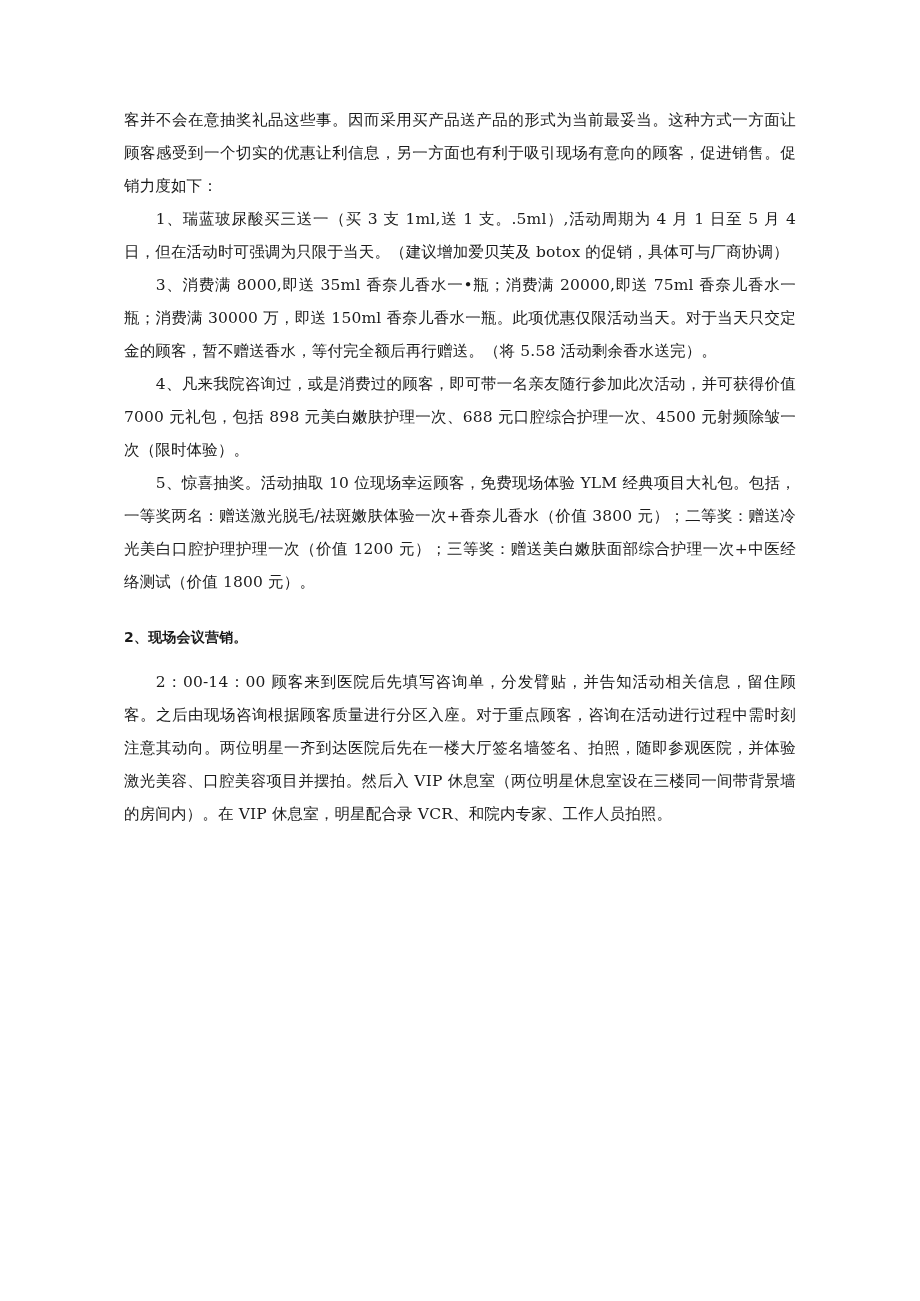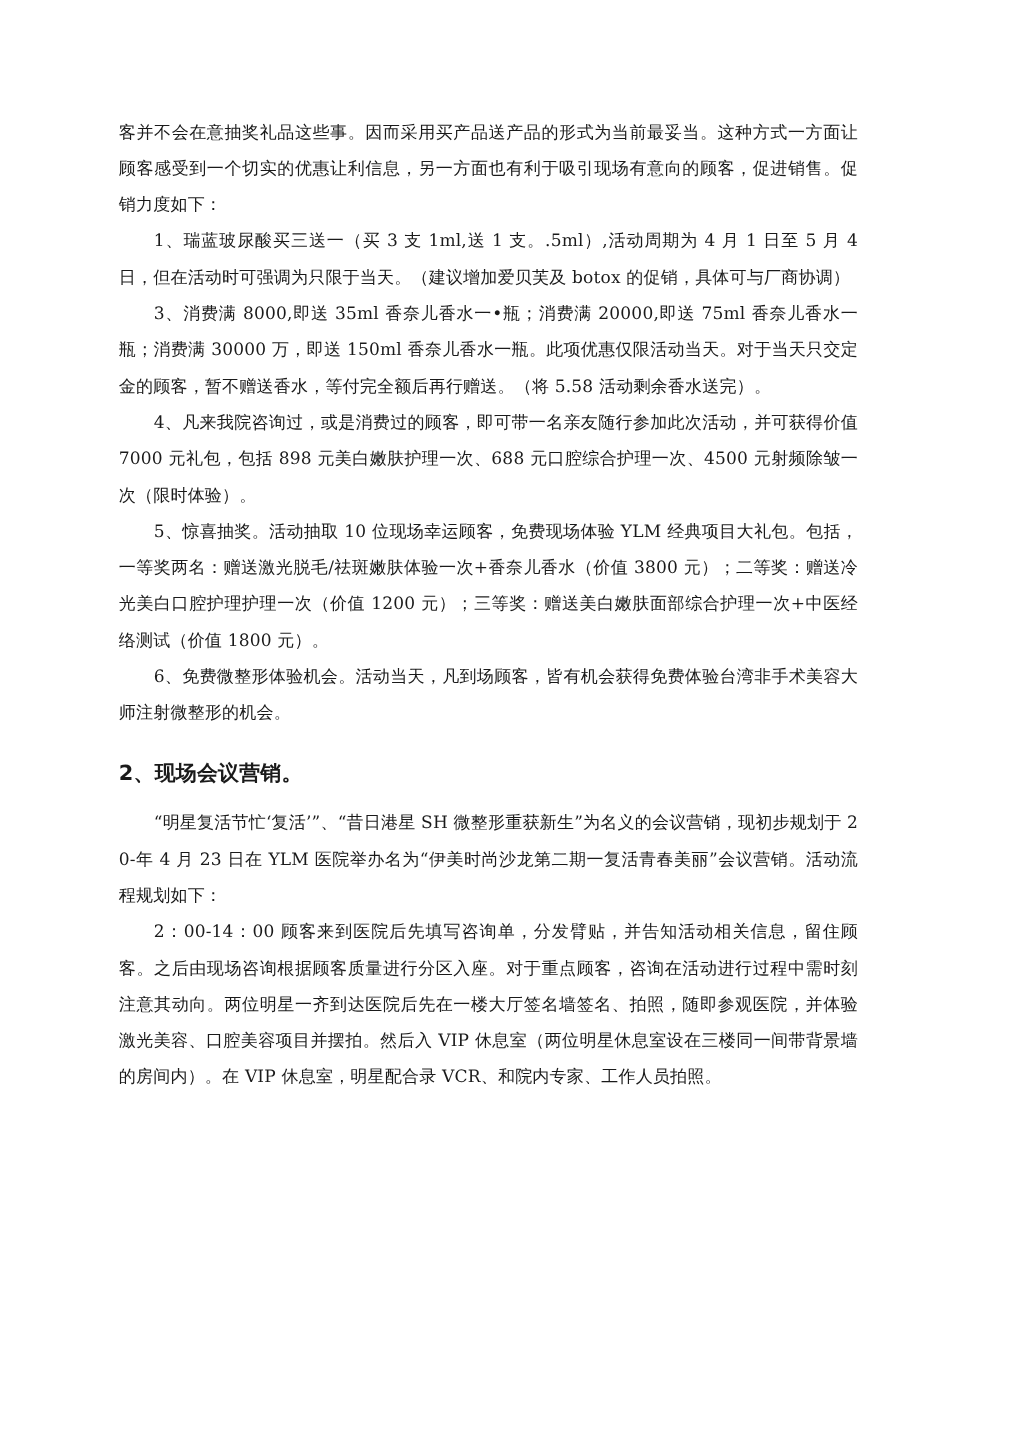--- a/index.html
+++ b/index.html
@@ -12,21 +12,21 @@
     position: relative;
     width: 920px;
     height: 1301px;
     background: #ffffff;
     margin: 0 auto;
     overflow: hidden;
     box-sizing: border-box;
   }
   .content {
     position: absolute;
-    left: 108px;
+    left: 124px;
     top: 104px;
     width: 672px;
   }
   .para {
     font-family: "DejaVu Serif", "Liberation Serif", serif;
     font-size: 15.5px;
     line-height: 33px;
     color: #1a1a1a;
     text-align: justify;
     text-justify: inter-ideograph;
@@ -39,21 +39,21 @@
     text-indent: 0;
   }
   
   .para.indent {
     text-indent: 2.05em;
   }
   .para.heading {
     font-weight: bold;
     text-indent: 0;
     font-family: "DejaVu Sans", "Liberation Sans", sans-serif;
-    font-size: 19px;
+    font-size: 14px;
     letter-spacing: 0.2px;
   }
   .spacer-sm { height: 12px; }
   .spacer-md { height: 22px; }
 </style>
 </head>
 <body>
 
 <div class="page">
   <div class="content">
@@ -62,26 +62,24 @@
 
     <p class="para indent">1、瑞蓝玻尿酸买三送一（买 3 支 1ml,送 1 支。.5ml）,活动周期为 4 月 1 日至 5 月 4 日，但在活动时可强调为只限于当天。（建议增加爱贝芙及 botox 的促销，具体可与厂商协调）</p>
 
 
     <p class="para indent">3、消费满 8000,即送 35ml 香奈儿香水一•瓶；消费满 20000,即送 75ml 香奈儿香水一瓶；消费满 30000 万，即送 150ml 香奈儿香水一瓶。此项优惠仅限活动当天。对于当天只交定金的顾客，暂不赠送香水，等付完全额后再行赠送。（将 5.58 活动剩余香水送完）。</p>
 
     <p class="para indent">4、凡来我院咨询过，或是消费过的顾客，即可带一名亲友随行参加此次活动，并可获得价值 7000 元礼包，包括 898 元美白嫩肤护理一次、688 元口腔综合护理一次、4500 元射频除皱一次（限时体验）。</p>
 
     <p class="para indent">5、惊喜抽奖。活动抽取 10 位现场幸运顾客，免费现场体验 YLM 经典项目大礼包。包括，一等奖两名：赠送激光脱毛/祛斑嫩肤体验一次+香奈儿香水（价值 3800 元）；二等奖：赠送冷光美白口腔护理护理一次（价值 1200 元）；三等奖：赠送美白嫩肤面部综合护理一次+中医经络测试（价值 1800 元）。</p>
 
-    <p class="para indent">6、免费微整形体验机会。活动当天，凡到场顾客，皆有机会获得免费体验台湾非手术美容大师注射微整形的机会。</p>
 
     <div class="spacer-md"></div>
 
     <p class="para heading">2、现场会议营销。</p>
 
     <div class="spacer-sm"></div>
 
-    <p class="para indent">“明星复活节忙‘复活’”、“昔日港星 SH 微整形重获新生”为名义的会议营销，现初步规划于 20-年 4 月 23 日在 YLM 医院举办名为“伊美时尚沙龙第二期一复活青春美丽”会议营销。活动流程规划如下：</p>
 
     <p class="para indent">2：00-14：00 顾客来到医院后先填写咨询单，分发臂贴，并告知活动相关信息，留住顾客。之后由现场咨询根据顾客质量进行分区入座。对于重点顾客，咨询在活动进行过程中需时刻注意其动向。两位明星一齐到达医院后先在一楼大厅签名墙签名、拍照，随即参观医院，并体验激光美容、口腔美容项目并摆拍。然后入 VIP 休息室（两位明星休息室设在三楼同一间带背景墙的房间内）。在 VIP 休息室，明星配合录 VCR、和院内专家、工作人员拍照。</p>
 
   </div>
 </div>
 
 </body></html>

